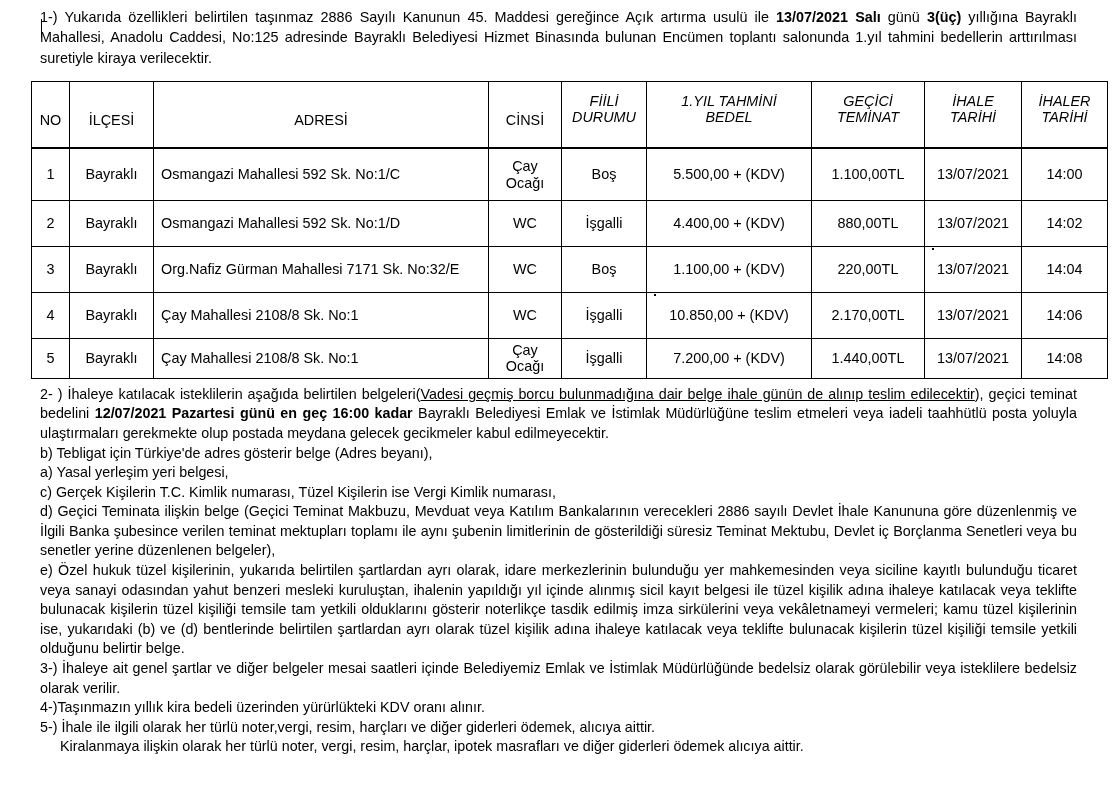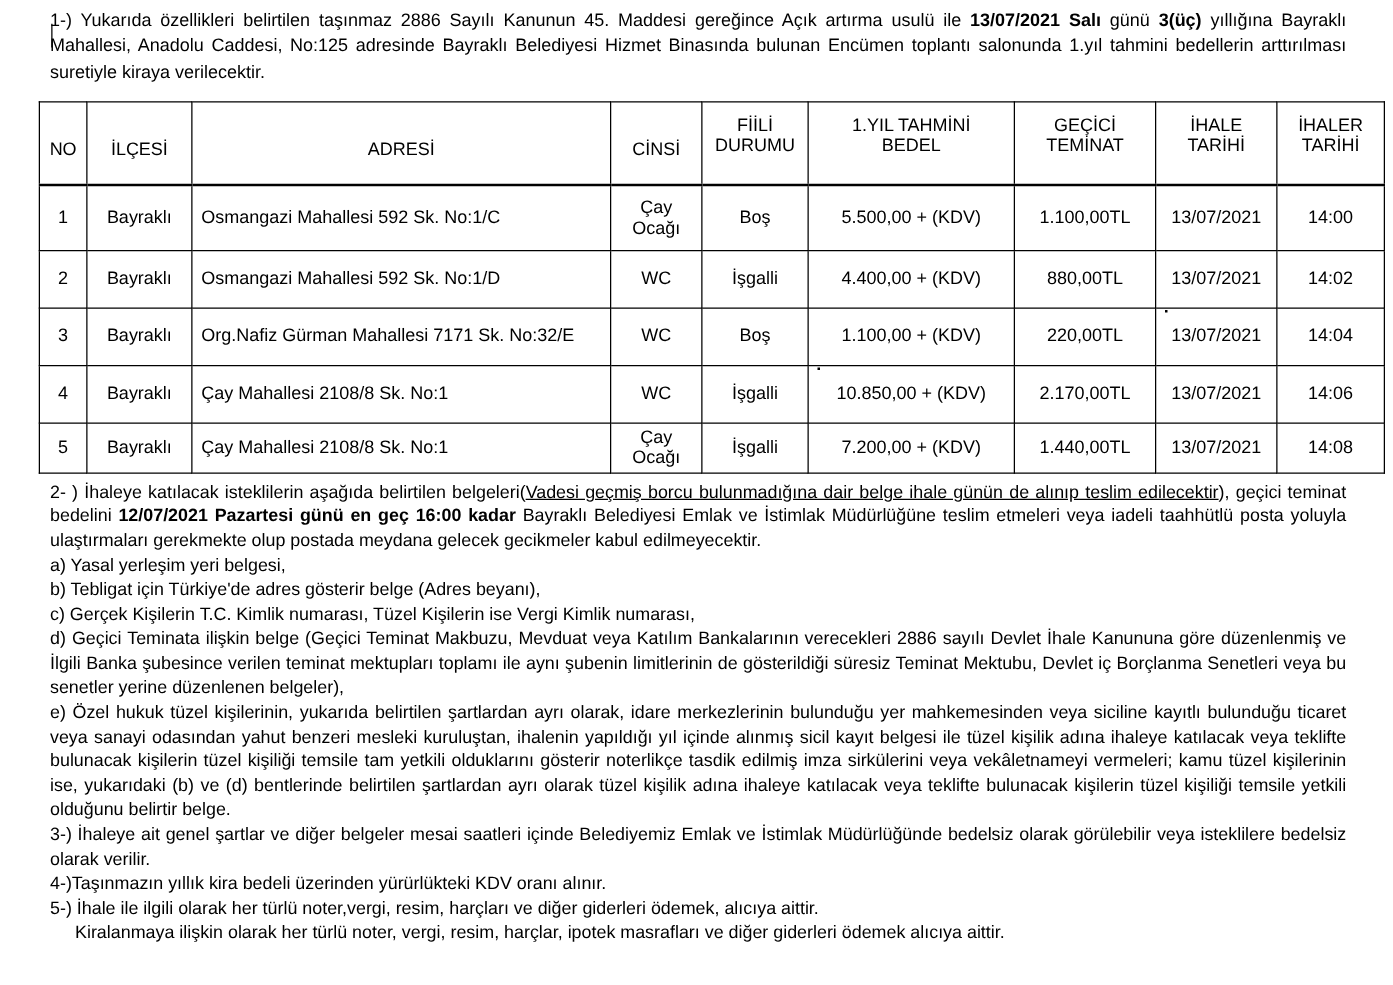--- a/index.html
+++ b/index.html
@@ -71,20 +71,21 @@
   }
   table.ihale thead th {
     border-bottom: 2px solid #000;
     height: 46px;
     vertical-align: bottom;
     padding-bottom: 19px;
   }
   table.ihale thead th.two-line {
     vertical-align: middle;
     padding-bottom: 12px;
+    font-style: italic;
   }
   table.ihale td.addr {
     text-align: left;
     padding-left: 7px;
   }
   table.ihale tbody tr { height: 46px; }
   table.ihale tbody tr.tall { height: 52px; }
   table.ihale tbody tr.short { height: 40px; }
 
   .cell-stack { display: block; line-height: 1.12; }
@@ -233,22 +234,22 @@
         <td>7.200,00 + (KDV)</td>
         <td>1.440,00TL</td>
         <td>13/07/2021</td>
         <td>14:08</td>
       </tr>
     </tbody>
   </table>
 
   <div class="body-text">
     <p><span>2- ) İhaleye katılacak isteklilerin aşağıda belirtilen belgeleri(</span><u>Vadesi geçmiş borcu bulunmadığına dair belge ihale günün de alınıp teslim edilecektir</u><span>),  geçici teminat bedelini </span><b>12/07/2021 Pazartesi günü en geç 16:00 kadar</b><span> Bayraklı Belediyesi Emlak ve İstimlak Müdürlüğüne teslim etmeleri veya iadeli taahhütlü posta yoluyla ulaştırmaları gerekmekte olup postada meydana gelecek gecikmeler kabul edilmeyecektir.</span></p>
+    <p class="nojust">b) Tebligat için Türkiye'de adres gösterir belge (Adres beyanı),</p>
     <p class="nojust">a) Yasal yerleşim yeri belgesi,</p>
-    <p class="nojust">b) Tebligat için Türkiye'de adres gösterir belge (Adres beyanı),</p>
     <p class="nojust">c) Gerçek Kişilerin T.C. Kimlik numarası, Tüzel Kişilerin ise Vergi Kimlik numarası,</p>
     <p>d) Geçici Teminata ilişkin belge (Geçici Teminat Makbuzu, Mevduat veya Katılım Bankalarının verecekleri 2886 sayılı Devlet İhale Kanununa göre düzenlenmiş ve İlgili Banka şubesince verilen teminat mektupları toplamı ile aynı şubenin limitlerinin de gösterildiği süresiz Teminat Mektubu, Devlet iç Borçlanma Senetleri veya bu senetler yerine düzenlenen belgeler),</p>
     <p>e) Özel hukuk tüzel kişilerinin, yukarıda belirtilen şartlardan ayrı olarak, idare merkezlerinin bulunduğu yer mahkemesinden veya siciline kayıtlı bulunduğu ticaret veya sanayi odasından yahut benzeri mesleki kuruluştan, ihalenin yapıldığı yıl içinde alınmış sicil kayıt belgesi ile tüzel kişilik adına ihaleye katılacak veya teklifte bulunacak kişilerin tüzel kişiliği temsile tam yetkili olduklarını gösterir noterlikçe tasdik edilmiş imza sirkülerini veya vekâletnameyi vermeleri; kamu tüzel kişilerinin ise, yukarıdaki (b) ve (d) bentlerinde belirtilen şartlardan ayrı olarak tüzel kişilik adına ihaleye katılacak veya teklifte bulunacak kişilerin tüzel kişiliği temsile yetkili olduğunu belirtir belge.</p>
     <p>3-) İhaleye ait genel şartlar ve diğer belgeler mesai saatleri içinde Belediyemiz Emlak ve İstimlak Müdürlüğünde bedelsiz olarak görülebilir veya isteklilere bedelsiz olarak verilir.</p>
     <p class="nojust">4-)Taşınmazın yıllık kira bedeli üzerinden yürürlükteki KDV oranı alınır.</p>
     <p class="nojust">5-) İhale ile ilgili olarak her türlü noter,vergi, resim, harçları ve diğer giderleri ödemek, alıcıya aittir.</p>
     <p class="nojust indent">Kiralanmaya ilişkin olarak her türlü noter, vergi, resim, harçlar, ipotek masrafları ve diğer giderleri ödemek alıcıya aittir.</p>
 
   </div>
 

